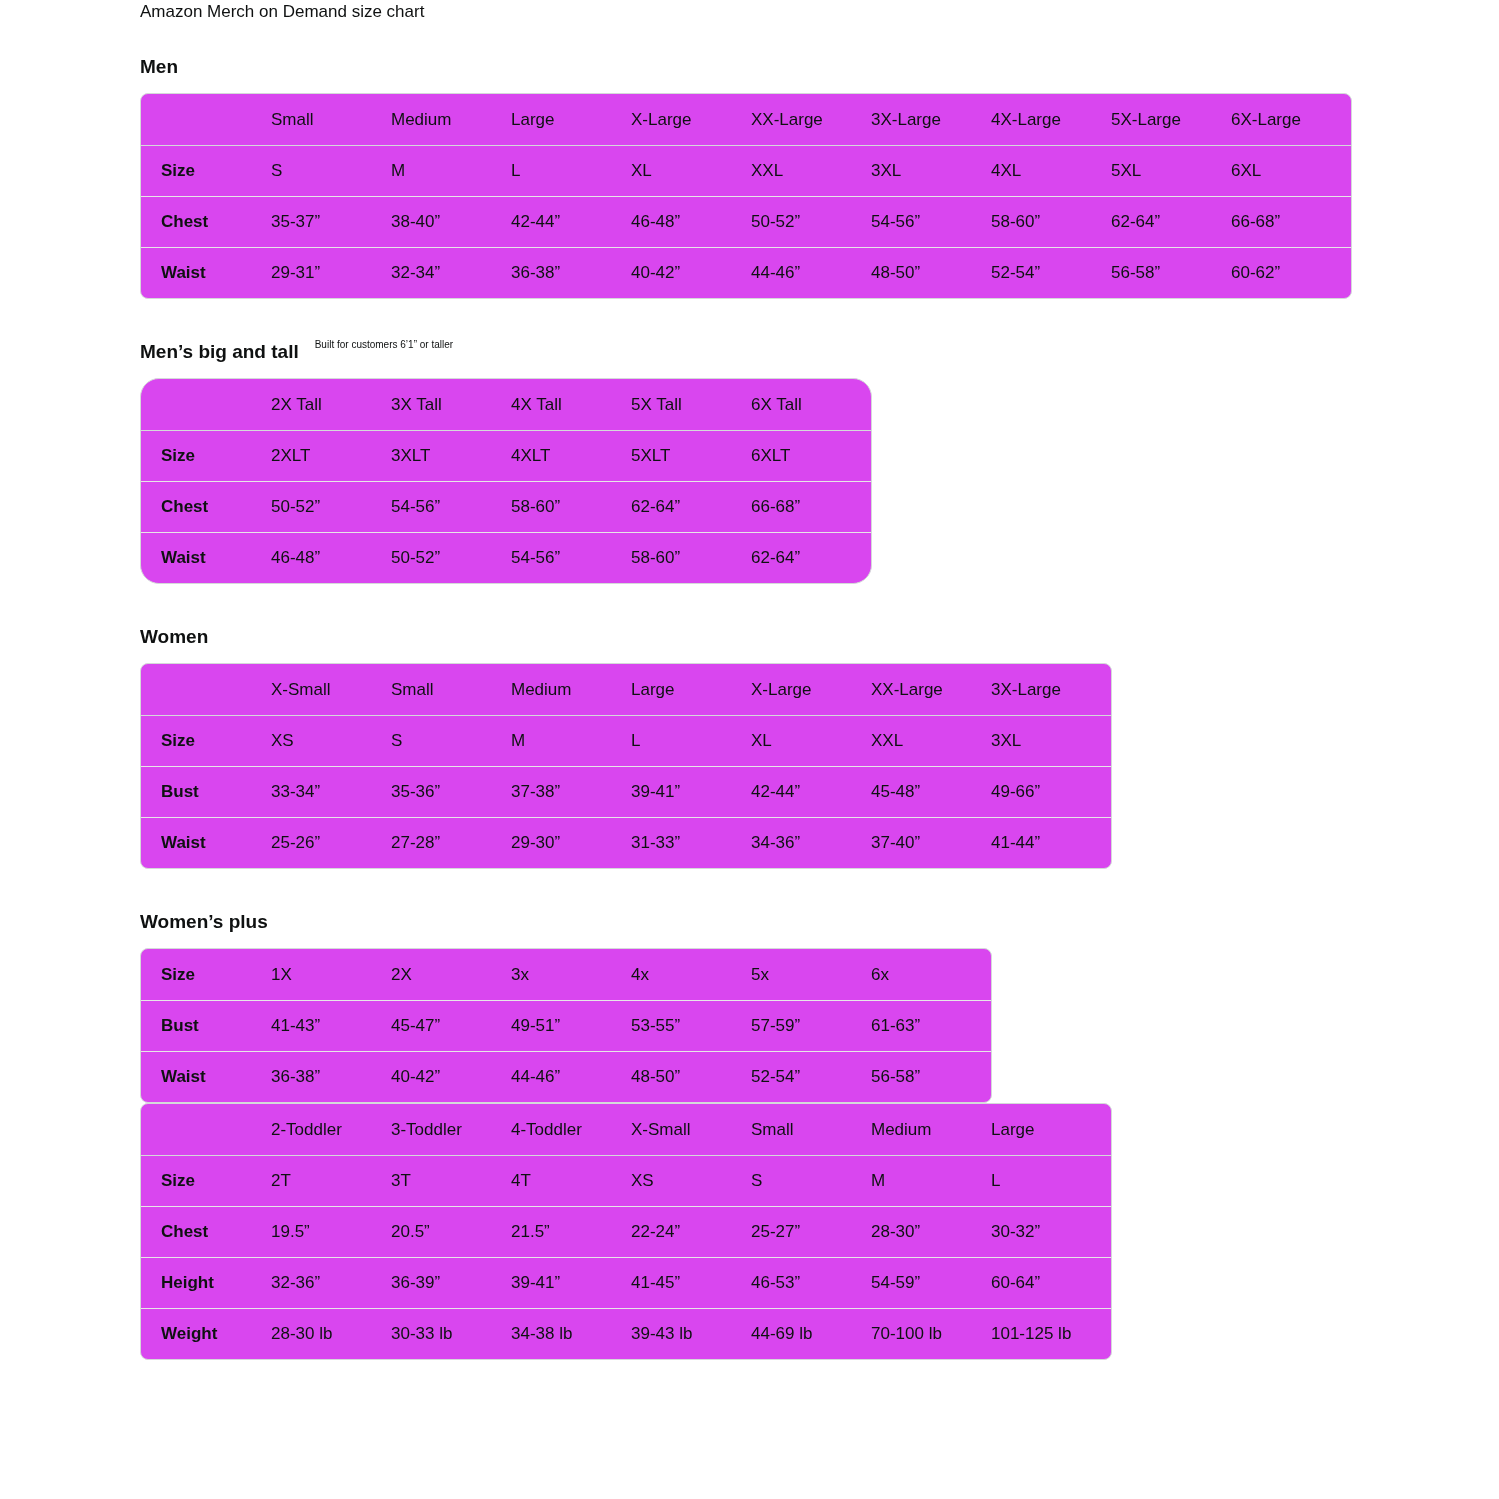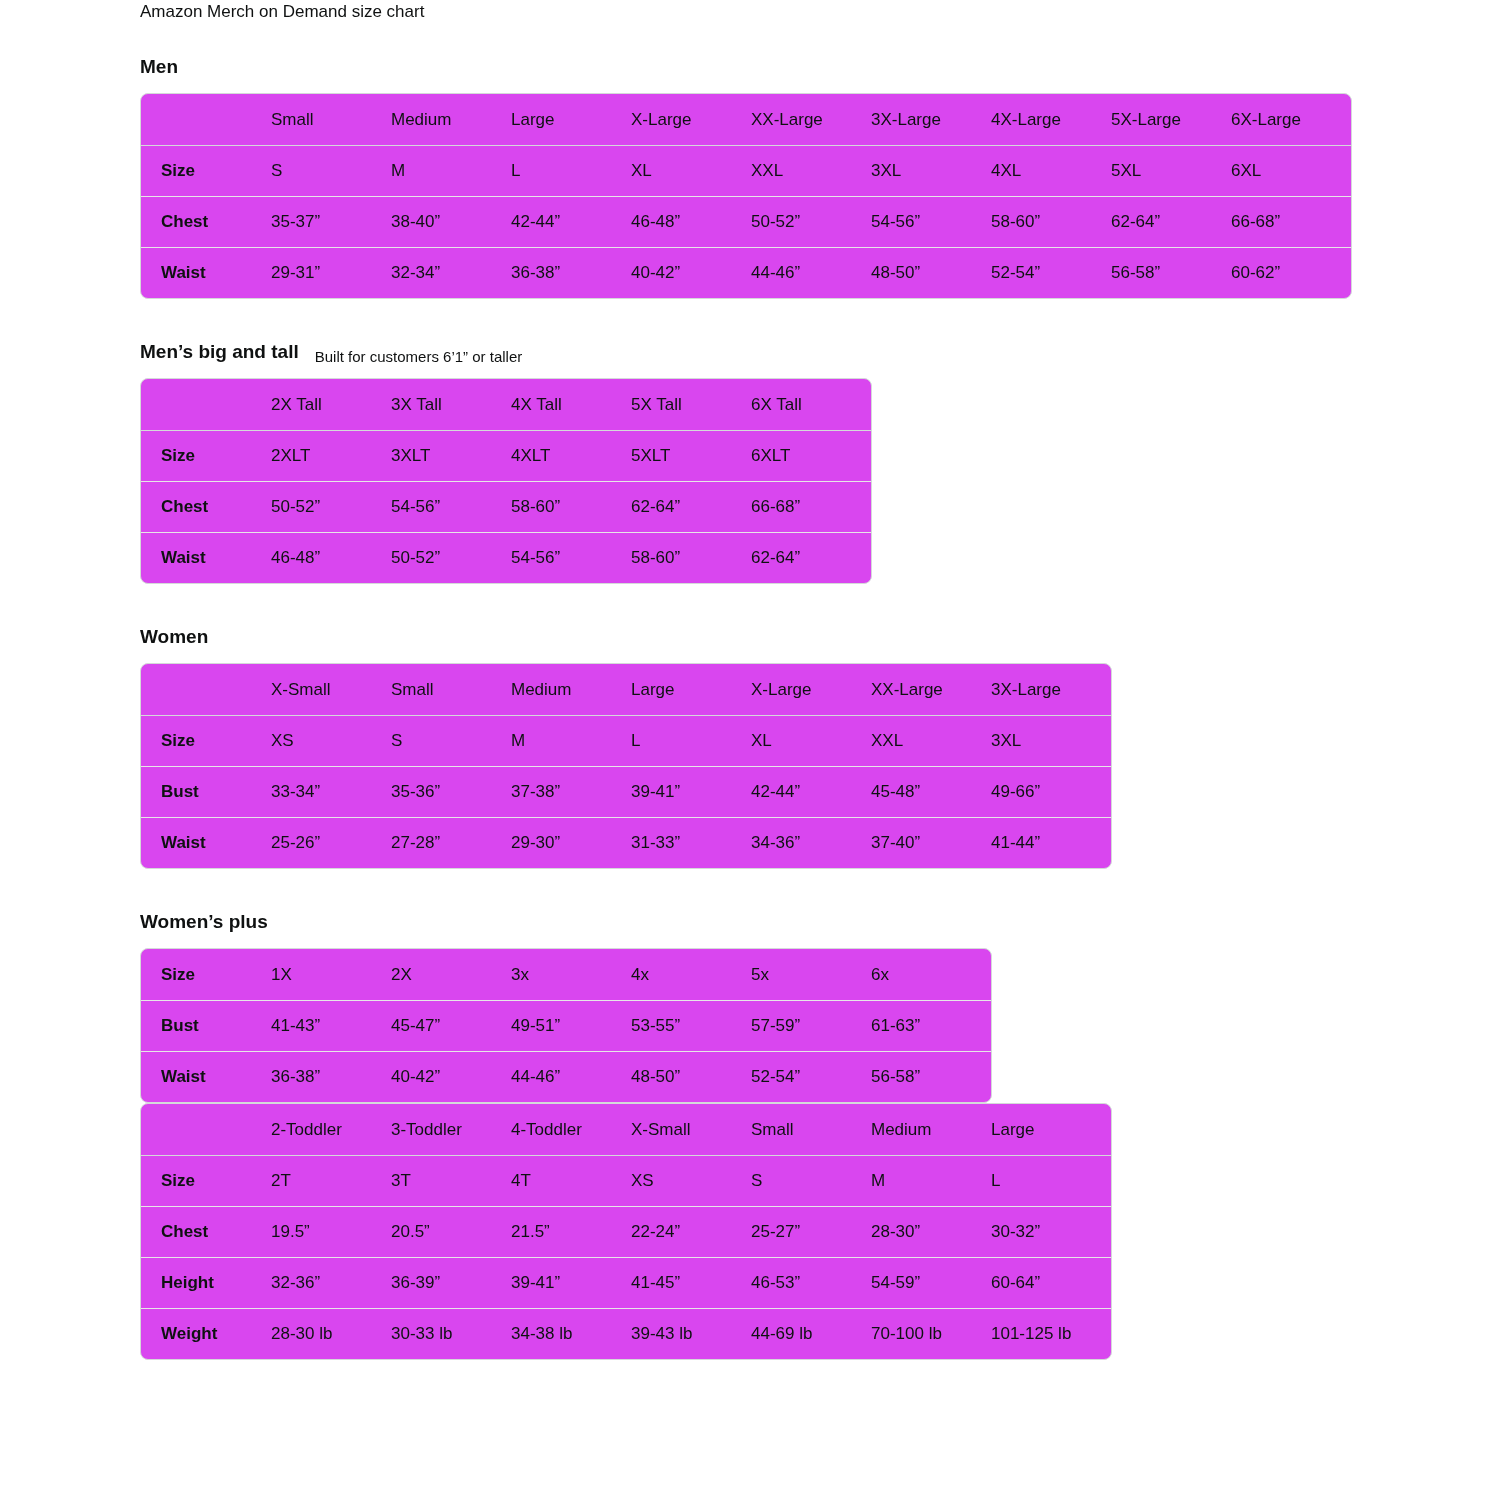--- a/index.html
+++ b/index.html
@@ -20,32 +20,32 @@
     font-weight: 400;
     line-height: 24px;
     padding-top: 0;
     color: #0f1111;
   }
   section { margin-top: 0; }
   .section-heading-row {
     margin-top: 30px;
     margin-bottom: 13px;
     display: flex;
-    align-items: flex-end;
+    align-items: flex-start;
     gap: 16px;
   }
   section + section .section-heading-row { margin-top: 40px; }
   .section-heading {
     font-size: 19px;
     font-weight: 700;
     line-height: 26px;
     color: #0f1111;
   }
   .section-subtitle {
-    font-size: 15px;
+    font-size: 10px;
     font-weight: 400;
     color: #0f1111;
   }
   table.size-table {
     border-collapse: separate;
     border-spacing: 0;
     table-layout: fixed;
     border: 1px solid #d5d9d9;
     border-radius: 8px;
     background: #d946ef;
@@ -140,21 +140,21 @@
               <td>60-62”</td>
             </tr>
           </tbody>
         </table>
       </section>
       <section>
         <div class="section-heading-row">
           <h2 class="section-heading">Men’s big and tall</h2>
           <span class="section-subtitle">Built for customers 6’1” or taller</span>
         </div>
-        <table class="size-table" style="width: 732px;">
+        <table class="size-table" style="width: 732px; border-radius: 19px;">
           <colgroup>
             <col style="width: 130px;">
             <col style="width: 120px;">
             <col style="width: 120px;">
             <col style="width: 120px;">
             <col style="width: 120px;">
             <col style="width: 120px;">
           </colgroup>
           <tbody>
             <tr class="header-row">

